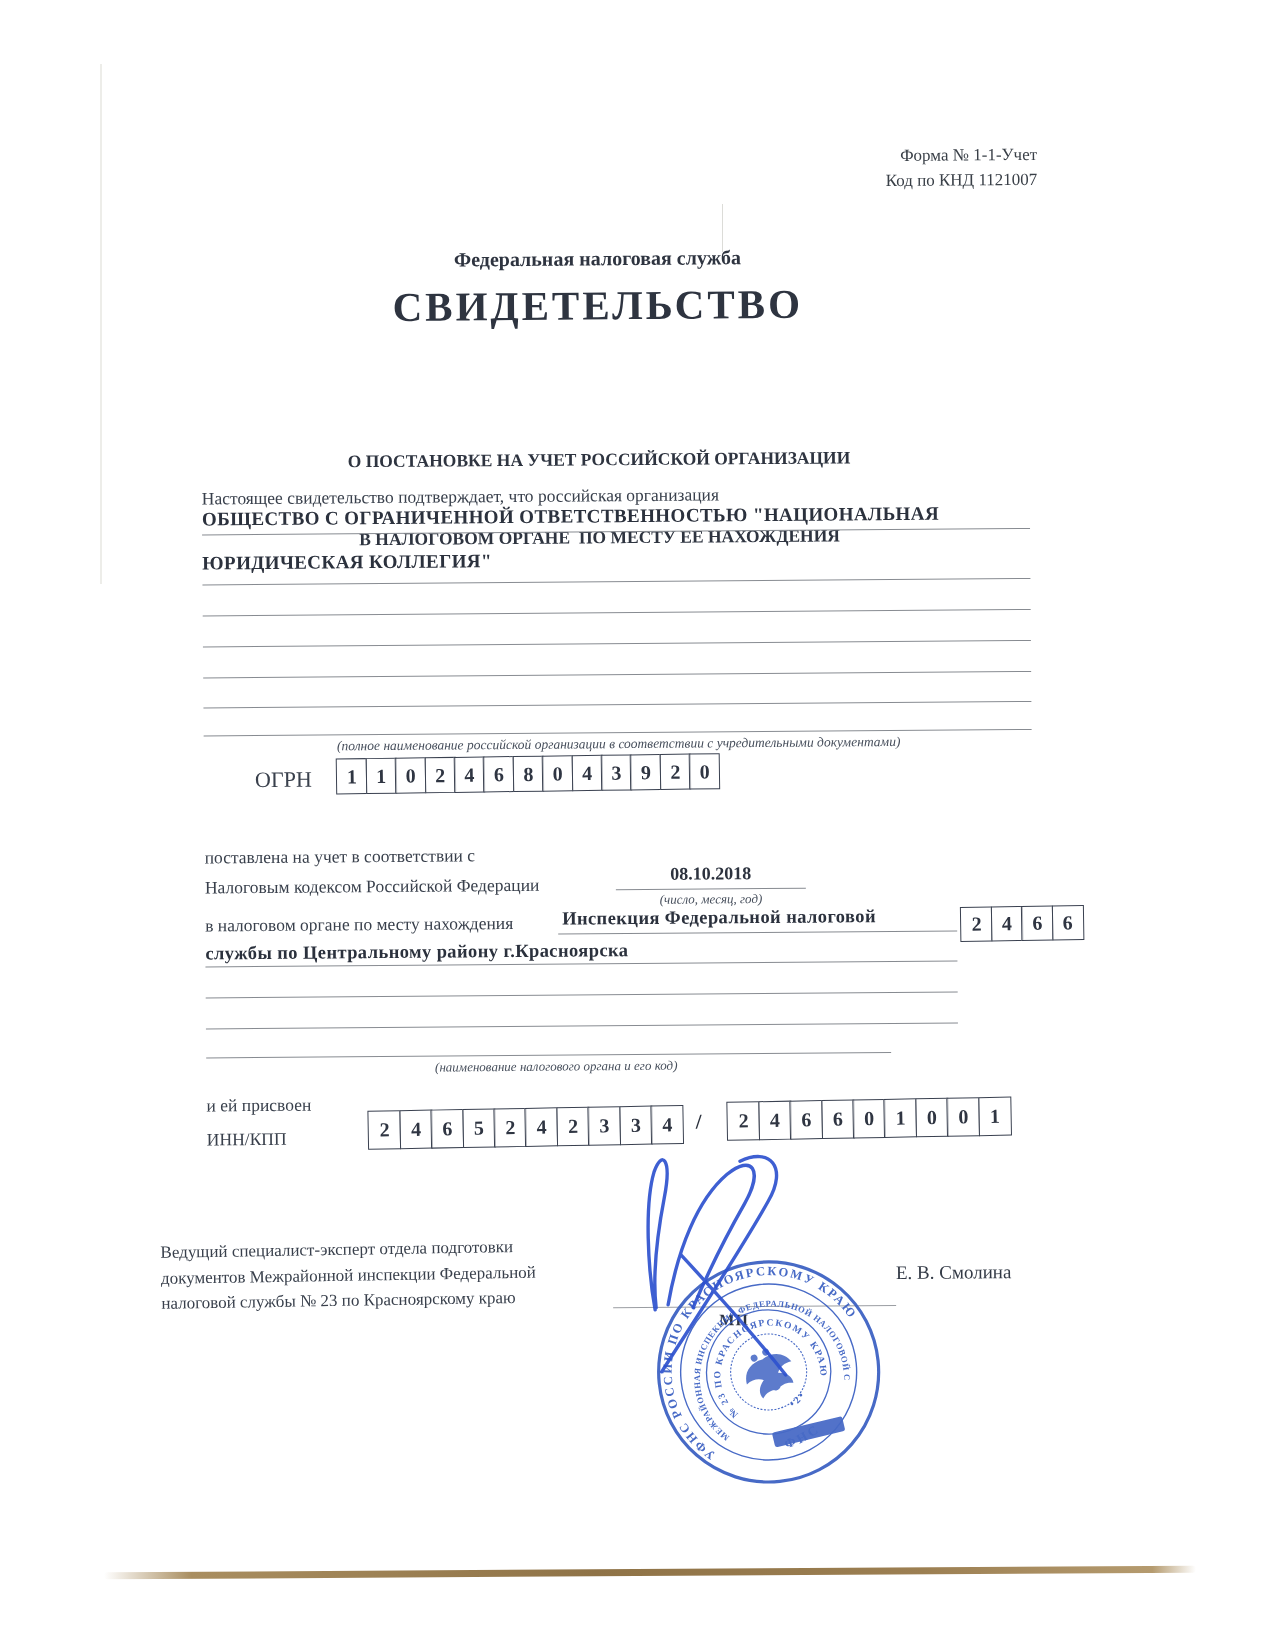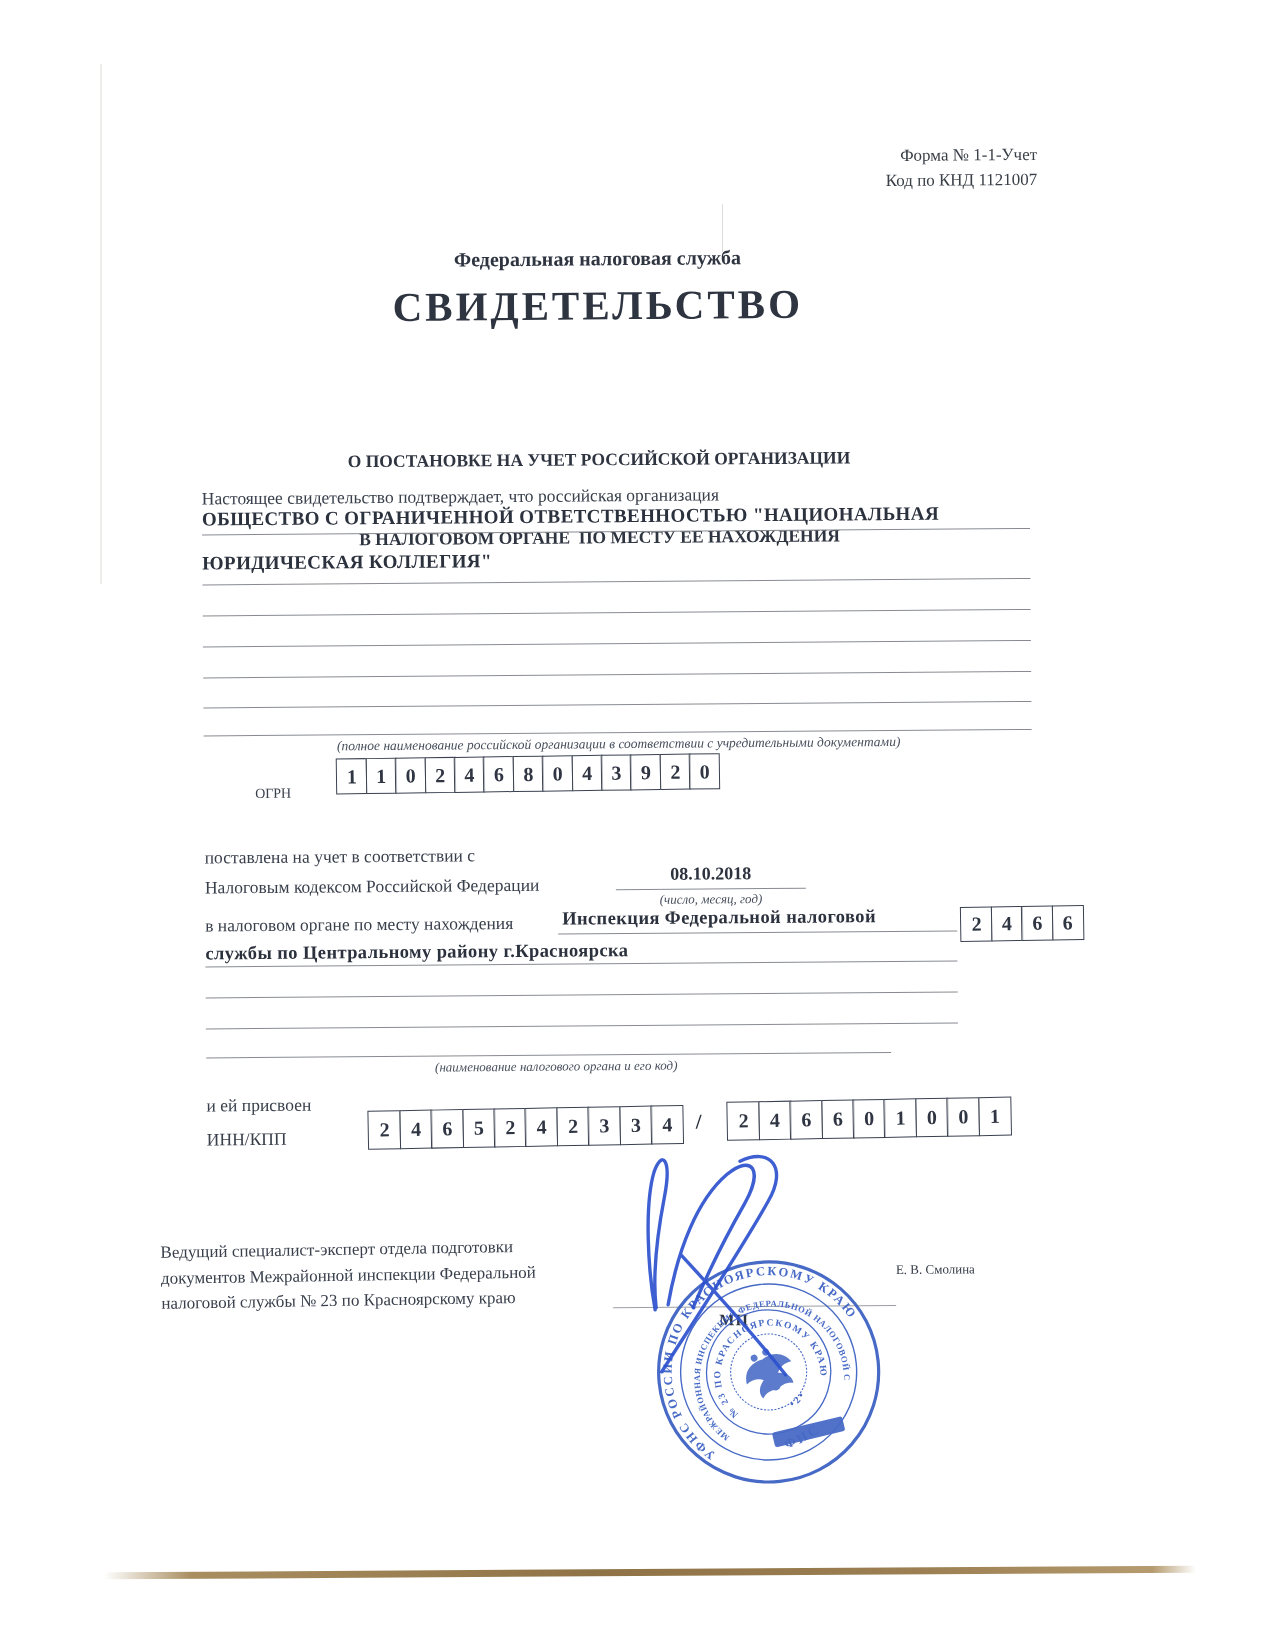--- a/index.html
+++ b/index.html
@@ -16,21 +16,21 @@
         display:flex;align-items:center;justify-content:center;
         font:600 20px "Liberation Serif",serif;color:#2f3542;background:rgba(255,255,255,.65);}
   .cells.big .cell{width:31px;height:37px;}
   .cells.code .cell{width:30px;height:33px;}
   .meta{font-size:17px;line-height:1.45;text-align:right;color:#3a4048;}
   .h-agency{font-size:20px;font-weight:700;text-align:center;color:#2e3440;}
   .h-title{font-size:41px;font-weight:700;text-align:center;letter-spacing:3px;color:#2e3440;}
   .h-sub{font-size:17.5px;font-weight:700;text-align:center;line-height:26px;color:#2e3440;white-space:pre-wrap;}
   .orgname{font-size:19px;font-weight:700;letter-spacing:.4px;color:#2b313d;}
   .footer-title{font-size:17px;line-height:25.5px;color:#39404c;transform:rotate(-0.5deg);}
-  .sig-name{font-size:13px;color:#333a46;}
+  .sig-name{font-size:19px;color:#333a46;}
   .mp{font-size:16px;letter-spacing:1px;color:#2d3442;font-weight:600;}
   .edge-left{position:absolute;left:100px;top:64px;width:2px;height:520px;background:#e8e8e4;opacity:.8;}
   .crease{position:absolute;left:722px;top:204px;width:1px;height:48px;background:#dcdcd8;}
   .paper-bottom{position:absolute;left:104px;top:1569px;width:1092px;height:7px;
       transform:rotate(-0.35deg);border-radius:4px/60%;
       background:linear-gradient(to right,rgba(170,140,95,0) 0%,#a98e60 8%,#8f7347 45%,#9c7f52 75%,#b59b6f 96%,rgba(170,140,95,0) 100%);}
   svg text{font-family:"Liberation Serif",serif;}
 </style>
 </head>
 <body>
@@ -57,21 +57,21 @@
   <div class="rule" style="left:205px;top:531px;width:828px;"></div>
   <div class="abs orgname" style="left:205px;top:549px;">ЮРИДИЧЕСКАЯ КОЛЛЕГИЯ"</div>
   <div class="rule" style="left:205px;top:581px;width:828px;"></div>
   <div class="rule" style="left:205px;top:612px;width:828px;"></div>
   <div class="rule" style="left:205px;top:643px;width:828px;"></div>
   <div class="rule" style="left:205px;top:674px;width:828px;"></div>
   <div class="rule" style="left:205px;top:704px;width:828px;"></div>
   <div class="rule" style="left:205px;top:732px;width:828px;"></div>
   <div class="abs cap" style="left:205px;top:736px;width:830px;">(полное наименование российской организации в соответствии с учредительными документами)</div>
 
-  <div class="abs t" style="left:256px;top:781px;font-size:14px;">ОГРН</div>
+  <div class="abs t" style="left:256px;top:761px;font-size:22px;">ОГРН</div>
   <div class="cells" style="left:339px;top:755px;transform:rotate(-0.35deg);">
       <div class="cell">1</div>
       <div class="cell">1</div>
       <div class="cell">0</div>
       <div class="cell">2</div>
       <div class="cell">4</div>
       <div class="cell">6</div>
       <div class="cell">8</div>
       <div class="cell">0</div>
       <div class="cell">4</div>

